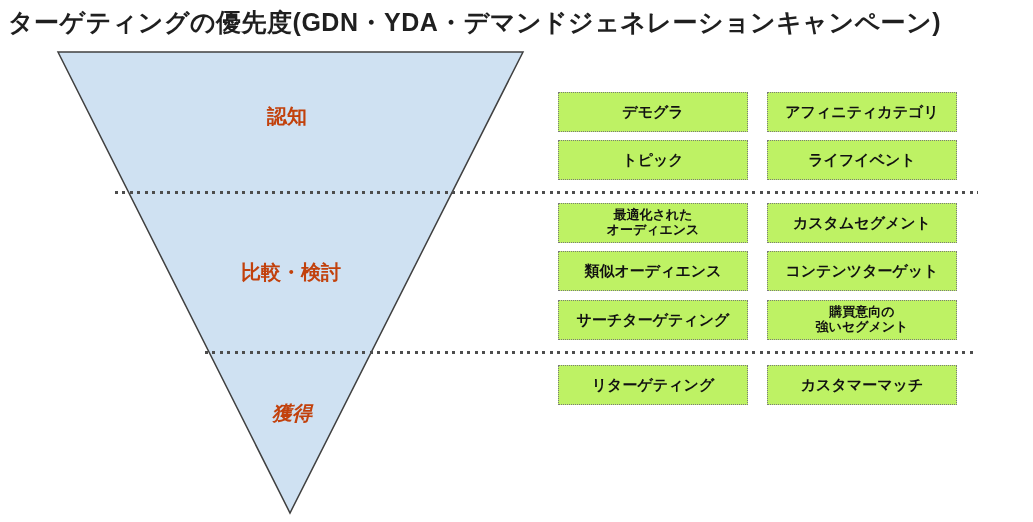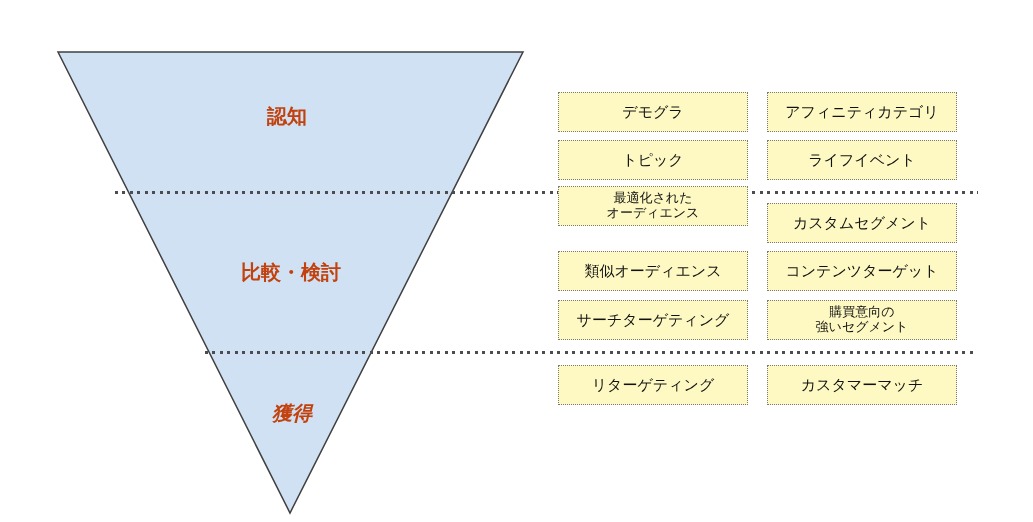--- a/index.html
+++ b/index.html
@@ -44,56 +44,57 @@
     position:absolute;
     height:3px;
     background:repeating-linear-gradient(to right,#4d4d4d 0 3px,transparent 3px 7.5px);
   }
   .tbox{
     position:absolute;
     width:190px;
     height:40px;
     box-sizing:border-box;
     border:1.6px dotted #7a7a7a;
-    background:#fef9c3;
+    background:#bef264;
     display:flex;
     align-items:center;
     justify-content:center;
     text-align:center;
     font-size:15px;
-    font-weight:400;
+    font-weight:700;
     color:#111;
     white-space:pre-line;
     line-height:1.15;
   }
   .tbox.small{ font-size:13px; }
 </style>
 </head>
 <body>
 
 <div class="canvas">
 
+  <div class="title">ターゲティングの優先度(GDN・YDA・デマンドジェネレーションキャンペーン)</div>
 
   <svg class="funnel-svg" viewBox="0 0 1033 522" xmlns="http://www.w3.org/2000/svg">
     <polygon points="58,52 523,52 290,513" fill="#cfe1f2"></polygon>
   </svg>
 
   <div class="stage-label" style="left:187px; top:103px;">認知</div>
   <div class="stage-label" style="left:191px; top:259px;">比較・検討</div>
   <div class="stage-label" style="left:192px; top:400px;font-style:italic;">獲得</div>
 
   <div class="dotline" style="left:115px; top:191px; width:863px;"></div>
   <div class="dotline" style="left:205px; top:351px; width:768px;"></div>
 
   <div class="tbox" style="left:558px; top:92px;">デモグラ</div>
   <div class="tbox" style="left:767px; top:92px;text-align:right;">アフィニティカテゴリ</div>
   <div class="tbox" style="left:558px; top:140px;">トピック</div>
   <div class="tbox" style="left:767px; top:140px;">ライフイベント</div>
 
-  <div class="tbox small" style="left:558px; top:186px;">最適化された
+  <div class="tbox small" style="left:558px; top:203px;">最適化された
 オーディエンス</div>
   <div class="tbox" style="left:767px; top:203px;">カスタムセグメント</div>
   <div class="tbox" style="left:558px; top:251px;">類似オーディエンス</div>
   <div class="tbox" style="left:767px; top:251px;">コンテンツターゲット</div>
   <div class="tbox" style="left:558px; top:300px;">サーチターゲティング</div>
   <div class="tbox small" style="left:767px; top:300px;">購買意向の
 強いセグメント</div>
 
   <div class="tbox" style="left:558px; top:365px;">リターゲティング</div>
   <div class="tbox" style="left:767px; top:365px;">カスタマーマッチ</div>

